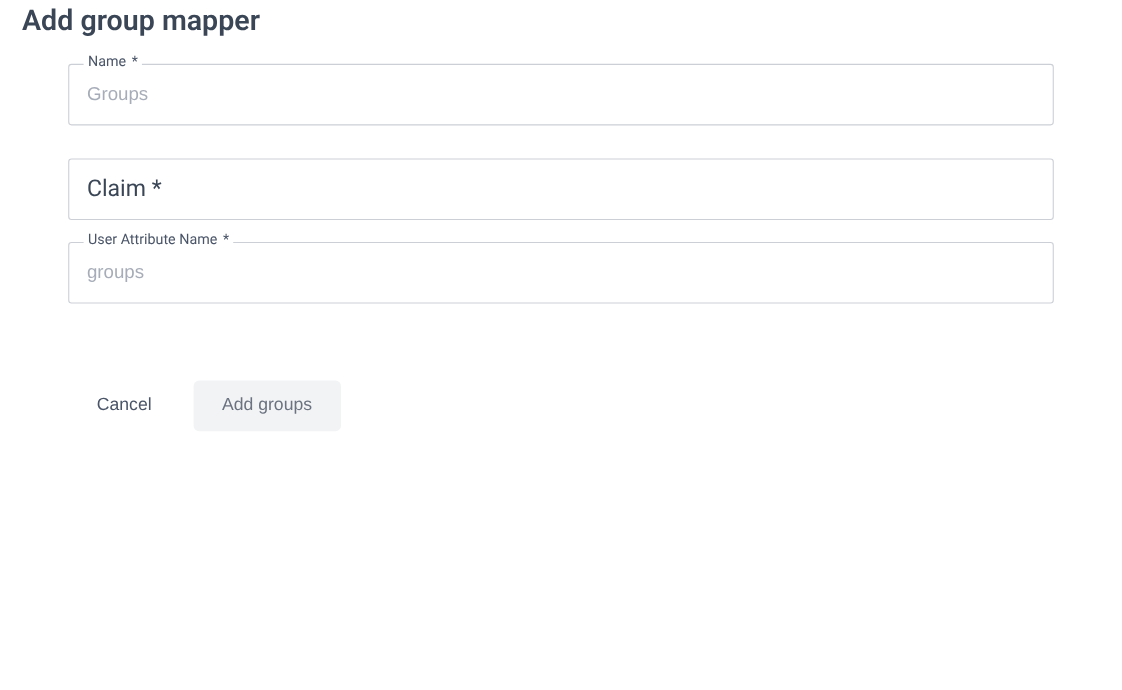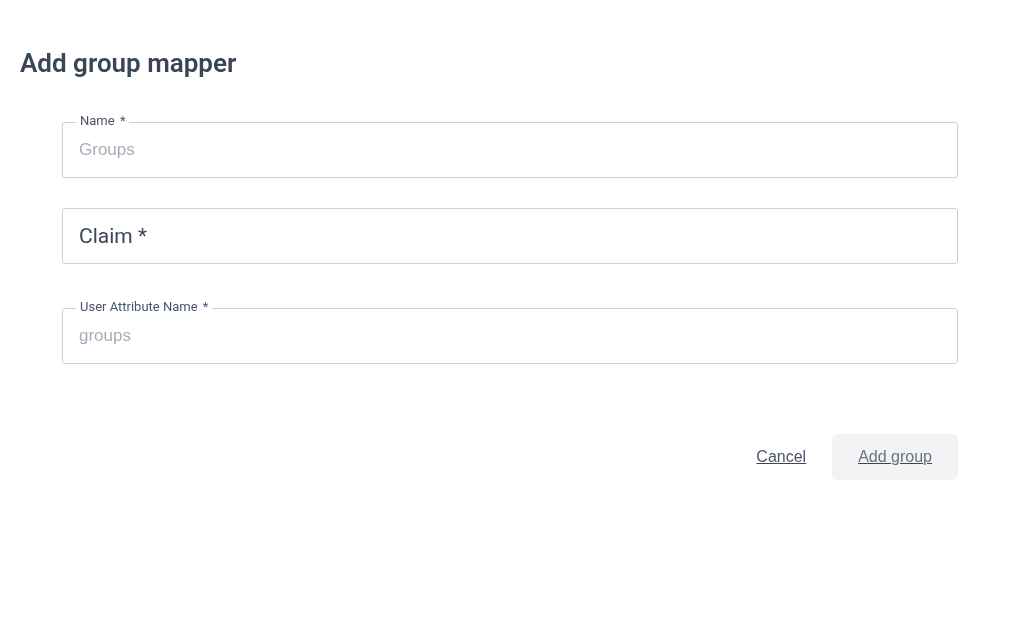--- a/index.html
+++ b/index.html
@@ -17,29 +17,27 @@
   }
   .page {
     padding: 4px 20px 20px 20px;
   }
   .title {
     font-size: 26px;
     font-weight: 600;
     color: #3a4656;
     margin-bottom: 24px;
     padding-left: 0;
-    margin-top: 44px;
   }
   .form {
     padding: 0 42px 0 42px;
   }
   .field {
     position: relative;
     margin-bottom: 20px;
-    margin-top: 44px;
   }
   .field-label {
     position: absolute;
     top: -9px;
     left: 14px;
     background: #ffffff;
     padding: 0 4px;
     font-size: 13px;
     color: #4a5568;
     z-index: 2;
@@ -79,26 +77,24 @@
     border-right: 6px solid transparent;
     border-top: 6px solid #cccfd5;
     margin-left: 8px;
   }
   .field-border.flat-label .inside-label {
     font-size: 21px;
     color: #3a4656;
   }
   .actions {
     display: flex;
-    justify-content: flex-end;
     align-items: center;
-    gap: 0;
+    gap: 12px;
     margin-top: 70px;
     padding-right: 0;
-    text-decoration: underline;
   }
   .btn {
     padding: 14px 26px;
     font-size: 16px;
     border-radius: 5px;
     border: none;
     cursor: pointer;
     background: transparent;
     color: #4a5568;
   }
@@ -141,17 +137,17 @@
         <span>User Attribute Name</span>
         <span class="req">*</span>
       </div>
       <div class="field-border">
         <input type="text" class="field-input" placeholder="groups" style="">
       </div>
     </div>
 
     <div class="actions">
       <button class="btn text">Cancel</button>
-      <button class="btn primary">Add group</button>
+      <button class="btn primary">Add groups</button>
     </div>
 
   </div>
 </div>
 
 </body></html>

